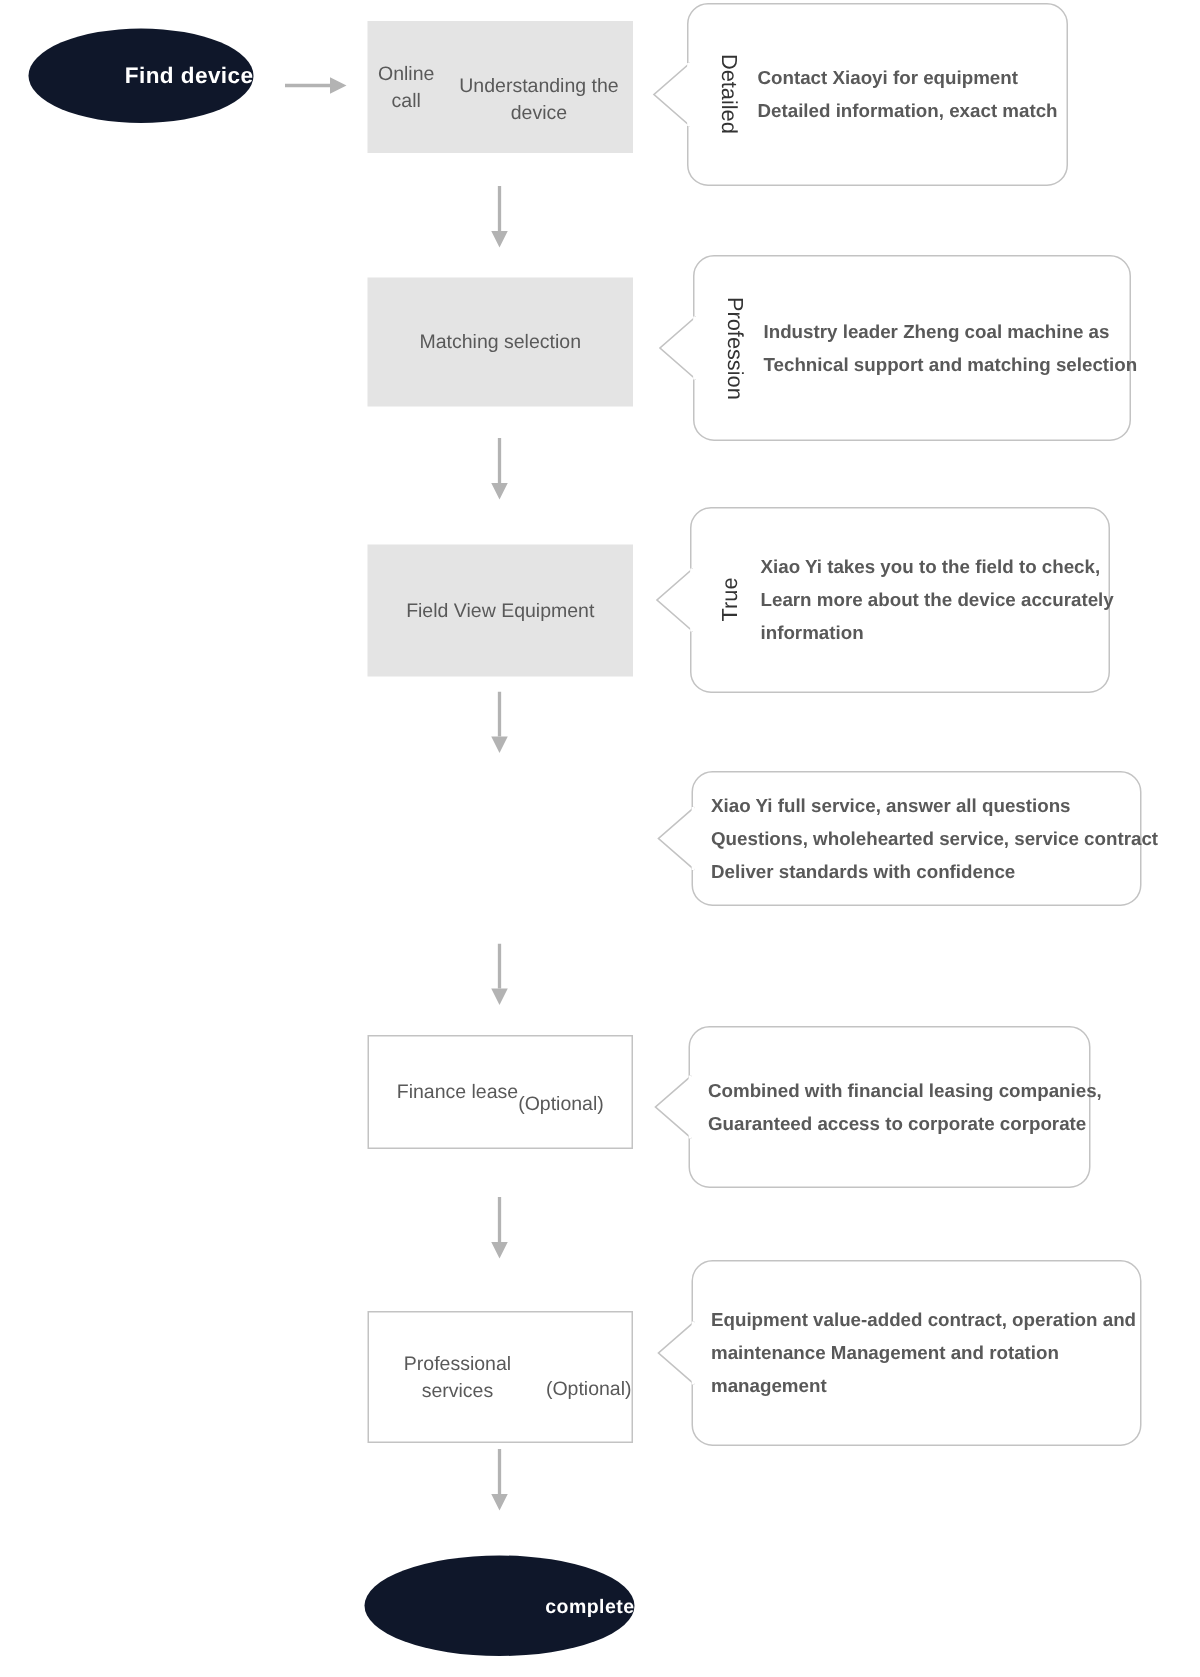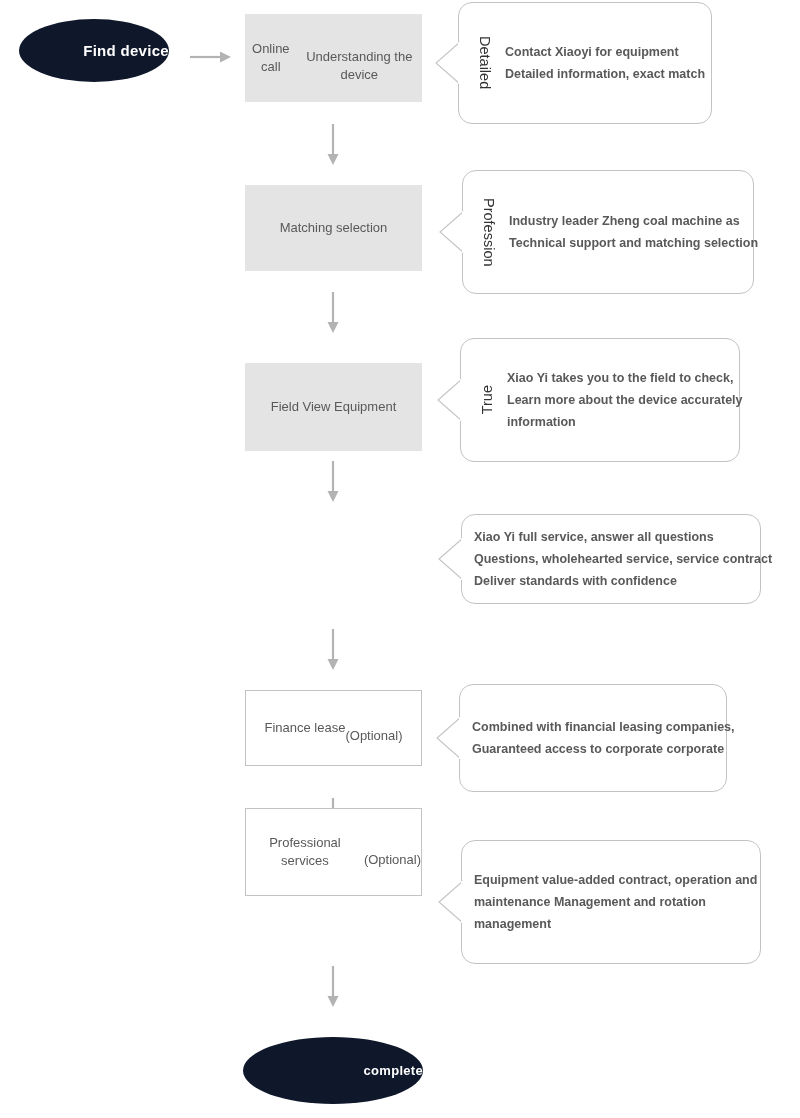--- a/index.html
+++ b/index.html
@@ -68,21 +68,21 @@
   }
   .process .line + .line {
     margin-top: 16px;
   }
 
   #process-1 { top: 14px;  height: 88px; }
   #process-2 { top: 185px; height: 86px; }
   #process-3 { top: 353px; height: 88px; margin-top: 10px; }
   #process-4 { top: 521px; height: 88px; }
   #process-5 { top: 690px; height: 76px; }
-  #process-6 { top: 808px; height: 88px; }
+  #process-6 { top: 874px; height: 88px; }
 
   
   .callout {
     position: absolute;
     border: 1px solid #c3c3c3;
     border-radius: 14px;
     background: #ffffff;
     box-sizing: border-box;
     display: flex;
     align-items: center;

